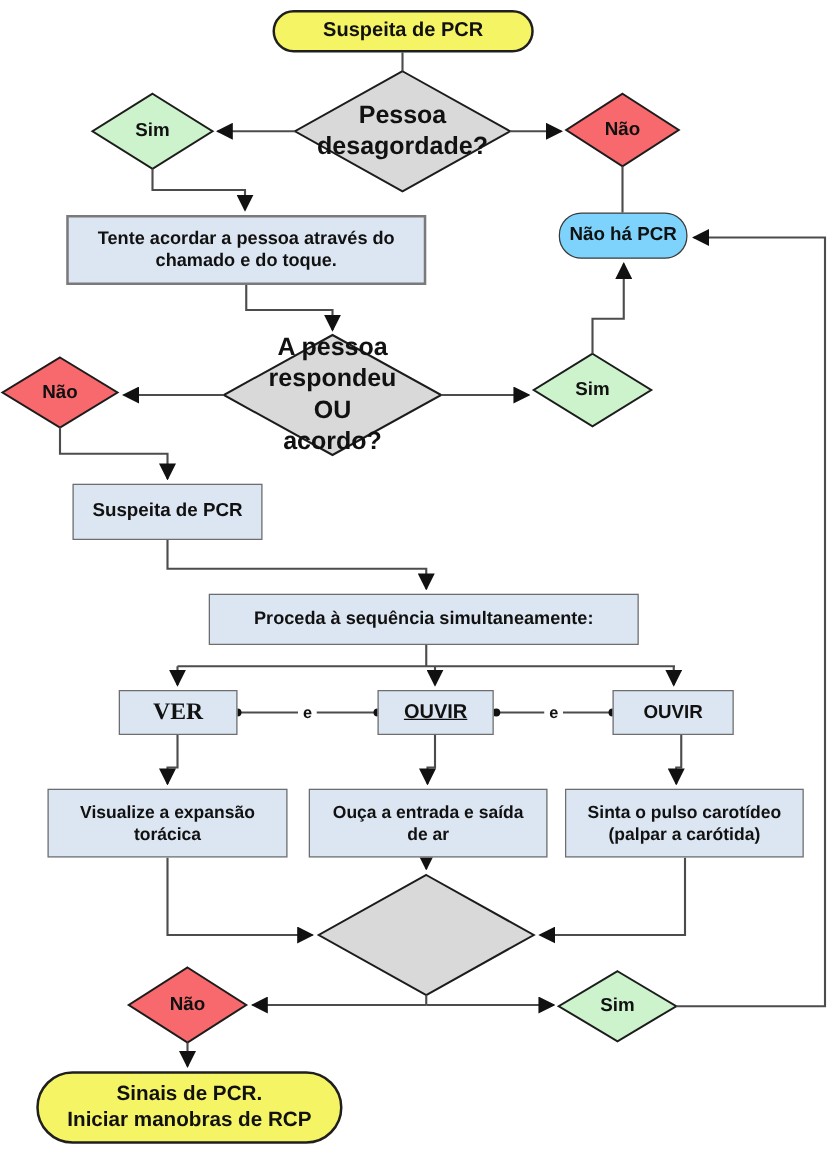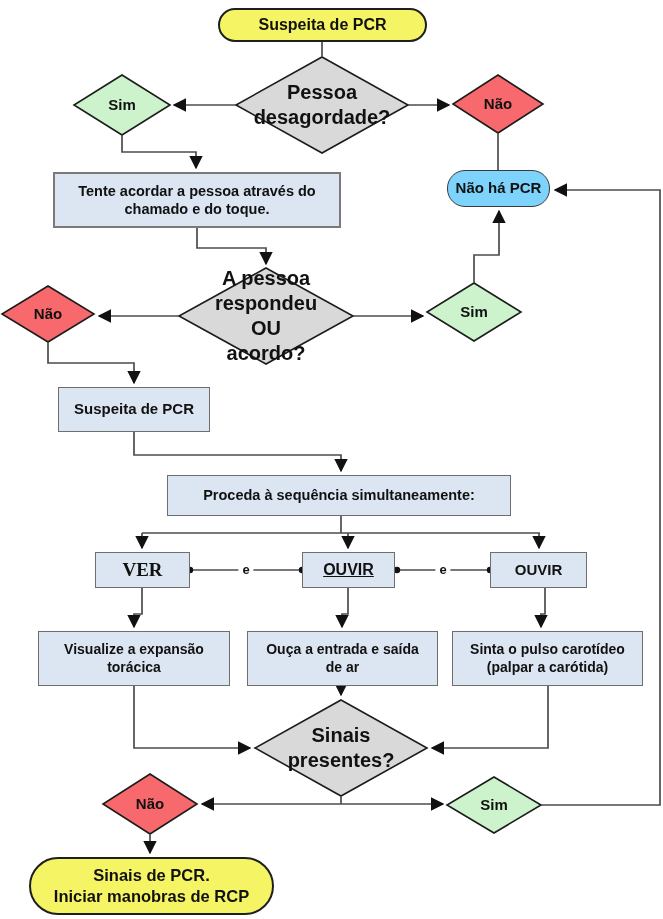--- a/index.html
+++ b/index.html
@@ -113,20 +113,19 @@
     <span>Sinais de PCR.</span>
     <span>Iniciar manobras de RCP</span>
   </div>
 
   <div class="dtext" style="left:252px;top:83px;width:140px;height:44px;">Pessoa desagordade?</div>
   <div class="dtext yesno" style="left:92px;top:93px;width:60px;height:24px;">Sim</div>
   <div class="dtext yesno" style="left:468px;top:92px;width:60px;height:24px;">Não</div>
   <div class="dtext" style="left:210px;top:286px;width:112px;height:60px;">A pessoa respondeu OU acordo?</div>
   <div class="dtext yesno" style="left:18px;top:302px;width:60px;height:24px;">Não</div>
   <div class="dtext yesno" style="left:444px;top:300px;width:60px;height:24px;">Sim</div>
-  <div class="dtext" style="left:281px;top:726px;width:120px;height:44px;">Sinais presentes?</div>
   <div class="dtext yesno" style="left:120px;top:792px;width:60px;height:24px;">Não</div>
   <div class="dtext yesno" style="left:464px;top:793px;width:60px;height:24px;">Sim</div>
 
   <span class="and-label" style="left:246px;top:570px;">e</span>
   <span class="and-label" style="left:443px;top:570px;">e</span>
 
 </div>
 
 </body></html>

